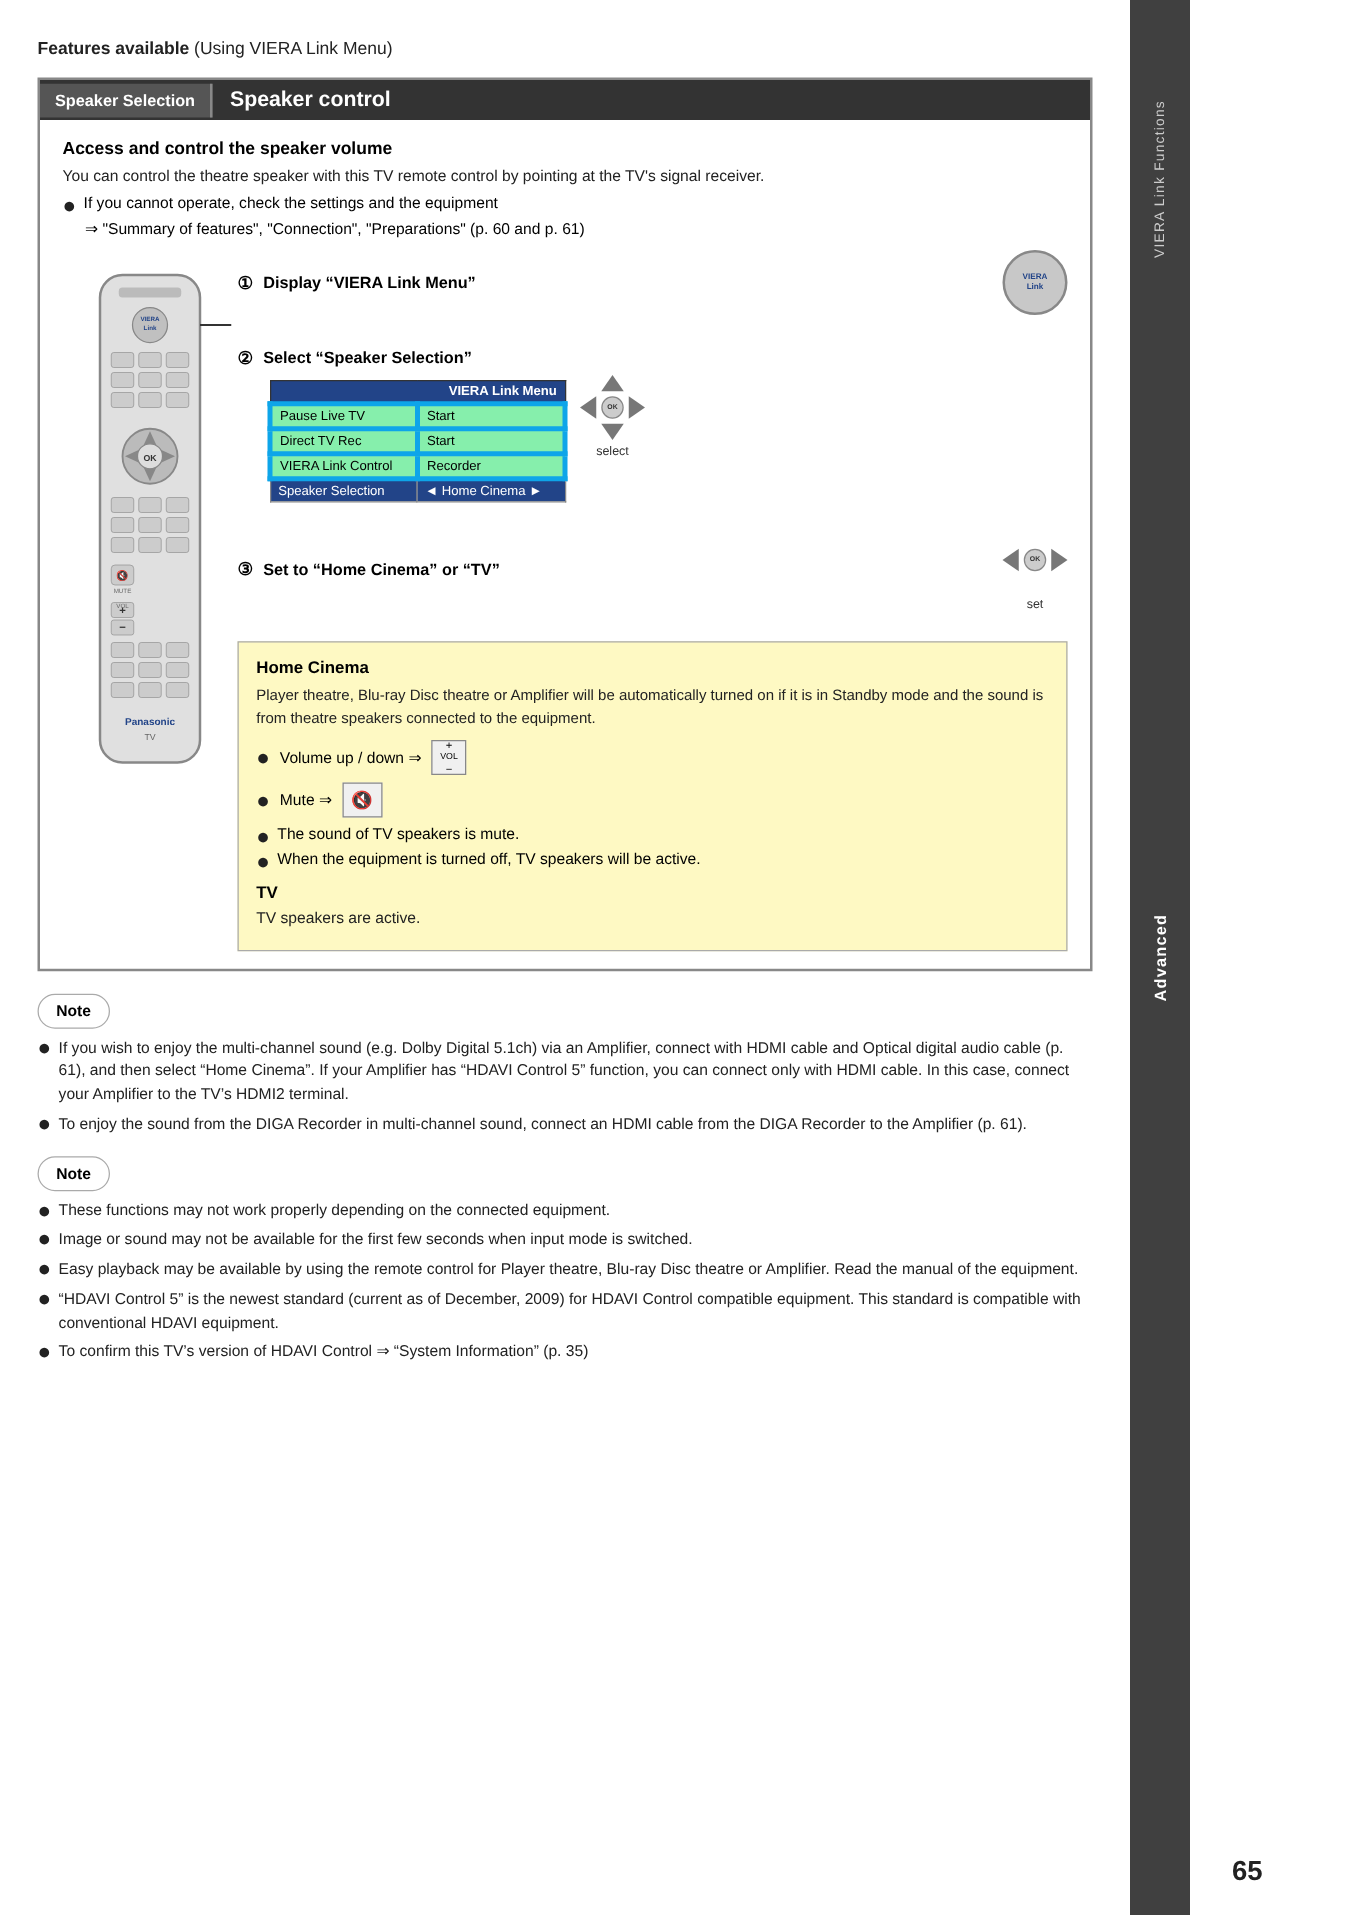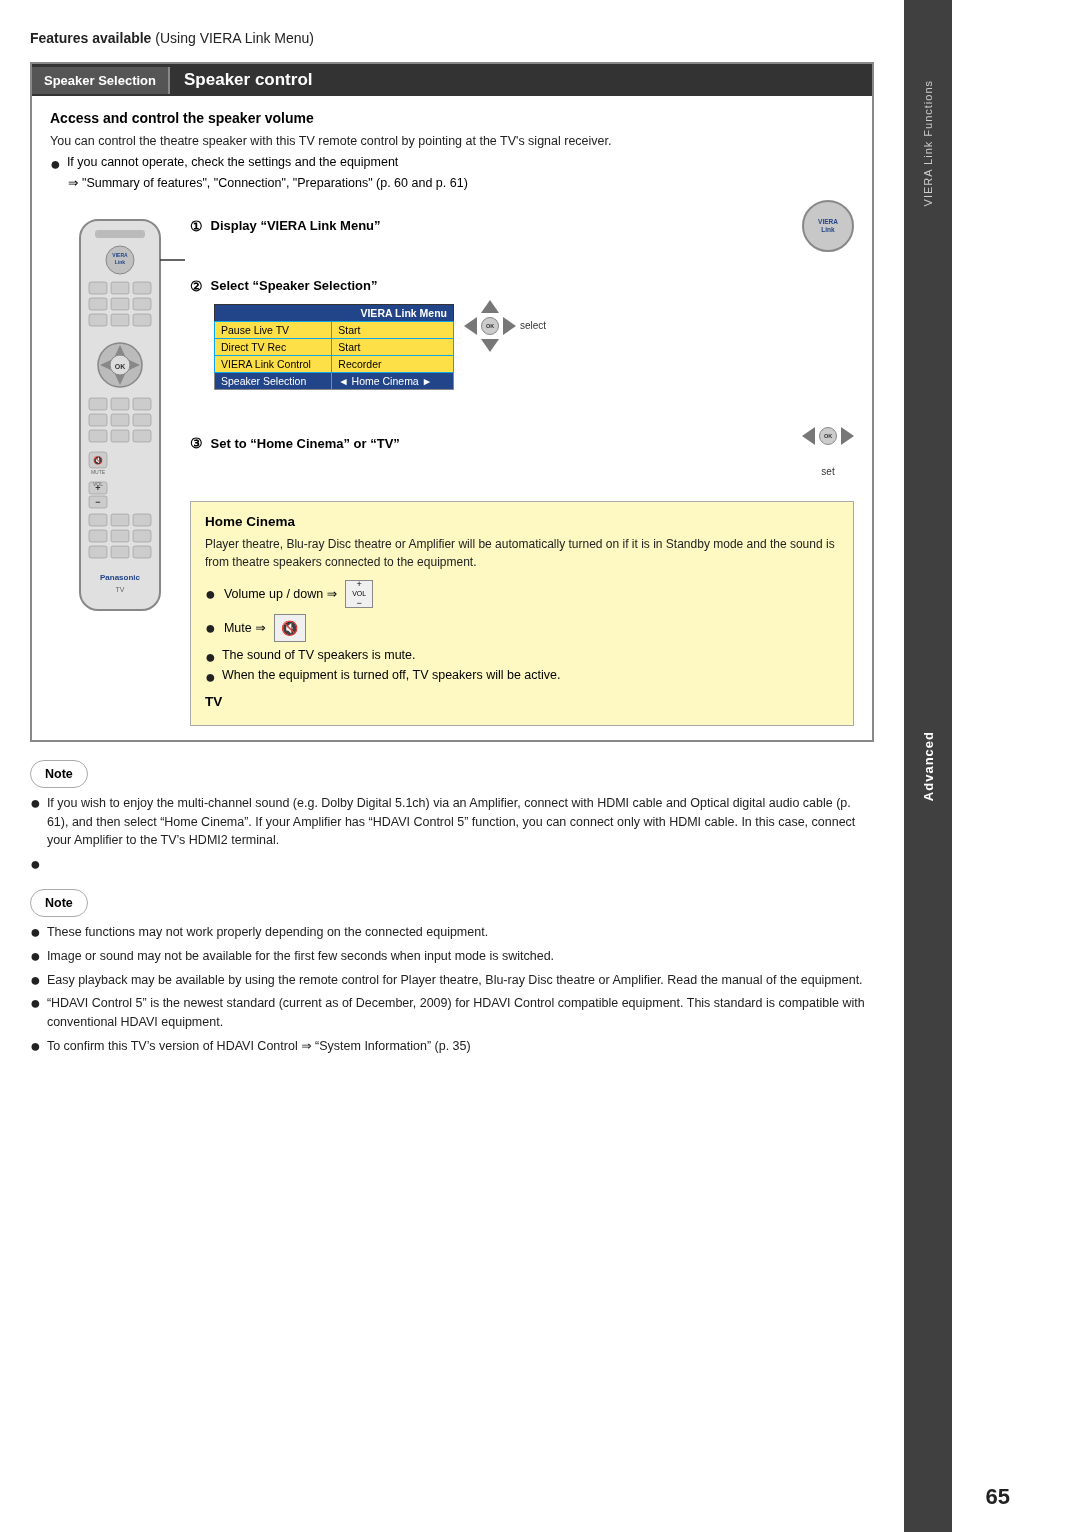--- a/index.html
+++ b/index.html
@@ -173,23 +173,23 @@
     .viera-menu-table .header-row td {
       background: #224488;
       color: #fff;
       padding: 2px 6px;
       font-weight: bold;
       font-size: 10.5px;
       text-align: right;
     }
 
     .viera-menu-table .data-row td {
-      border: 1px solid #0ea5e9;
+      border: 4px solid #0ea5e9;
       padding: 2px 6px;
-      background: #fde047;
+      background: #86efac;
     }
 
     .viera-menu-table .highlight-row td {
       border: 1px solid #888;
       padding: 2px 6px;
       background: #224488;
       color: #fff;
     }
 
     .home-cinema-box {
@@ -444,21 +444,21 @@
                     <td>VIERA Link Control</td>
                     <td>Recorder</td>
                   </tr>
                   <tr class="highlight-row">
                     <td>Speaker Selection</td>
                     <td>◄ Home Cinema ►</td>
                   </tr>
                 </tbody>
                   </table>
 
-                <div style="display:flex; align-items:center; gap:4px;">
+                <div style="display:flex; flex-direction:column; align-items:center; gap:4px;">
                   <div style="position:relative; width:52px; height:52px;">
 
                     <div style="position:absolute; top:0; left:50%; transform:translateX(-50%); width:0; height:0; border-left:9px solid transparent; border-right:9px solid transparent; border-bottom:13px solid #777;"></div>
 
                     <div style="position:absolute; bottom:0; left:50%; transform:translateX(-50%); width:0; height:0; border-left:9px solid transparent; border-right:9px solid transparent; border-top:13px solid #777;"></div>
 
                     <div style="position:absolute; left:0; top:50%; transform:translateY(-50%); width:0; height:0; border-top:9px solid transparent; border-bottom:9px solid transparent; border-right:13px solid #777;"></div>
 
                     <div style="position:absolute; right:0; top:50%; transform:translateY(-50%); width:0; height:0; border-top:9px solid transparent; border-bottom:9px solid transparent; border-left:13px solid #777;"></div>
 
@@ -515,40 +515,42 @@
                 <span class="bullet-dot">●</span>
                 <span>The sound of TV speakers is mute.</span>
               </div>
               <div class="bullet-item">
                 <span class="bullet-dot">●</span>
                 <span>When the equipment is turned off, TV speakers will be active.</span>
               </div>
 
               <div class="tv-section">
                 <div class="tv-title">TV</div>
+                <div class="desc-text">TV speakers are active.</div>
               </div>
             </div>
 
           </div>
         </div>
 
       </div>
     </div>
 
     <div class="note-section">
       <div class="note-box">
         <span>Note</span>
       </div>
       <div class="note-bullets">
         <div class="bullet-item">
           <span class="bullet-dot">●</span>
           <span>If you wish to enjoy the multi-channel sound (e.g. Dolby Digital 5.1ch) via an Amplifier, connect with HDMI cable and Optical digital audio cable (p. 61), and then select “Home Cinema”. If your Amplifier has “HDAVI Control 5” function, you can connect only with HDMI cable. In this case, connect your Amplifier to the TV’s HDMI2 terminal.</span>
         </div>
         <div class="bullet-item">
           <span class="bullet-dot">●</span>
+          <span>To enjoy the sound from the DIGA Recorder in multi-channel sound, connect an HDMI cable from the DIGA Recorder to the Amplifier (p. 61).</span>
         </div>
       </div>
     </div>
 
     <div class="note-section">
       <div class="note-box">
         <span>Note</span>
       </div>
       <div class="note-bullets">
         <div class="bullet-item">

